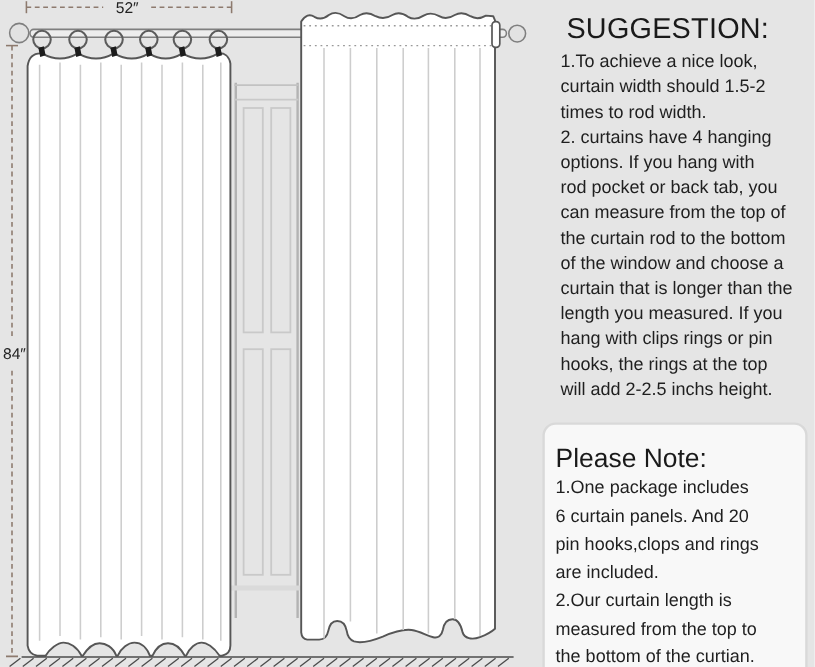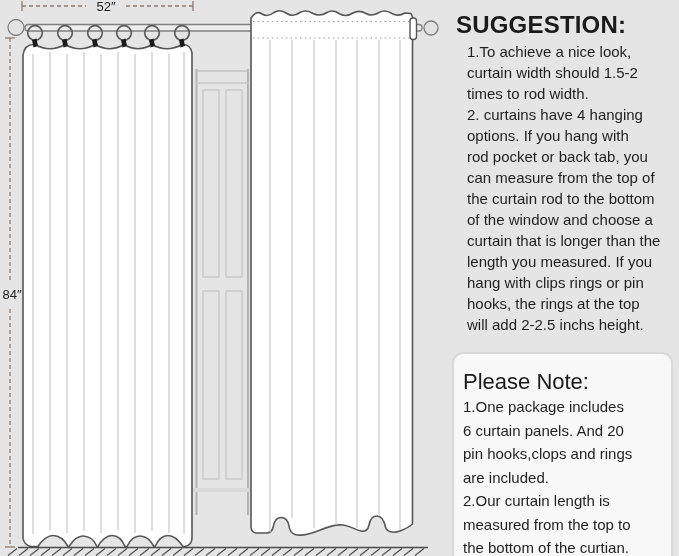--- a/index.html
+++ b/index.html
@@ -16,24 +16,24 @@
   .diagram-svg { position: absolute; left: 0; top: 0; }
   .right-col {
     position: absolute;
     left: 455px;
     top: 0;
     width: 224px;
     height: 556px;
   }
   .suggestion-heading {
     position: absolute;
-    left: 1px;
+    left: 17px;
     top: 11px;
     font-size: 24px;
-    font-weight: 700;
+    font-weight: 400;
     letter-spacing: 0.2px;
     color: #1a1a1a;
     white-space: nowrap;
   }
   .suggestion-body {
     position: absolute;
     left: 12px;
     top: 41px;
     width: 224px;
     font-size: 15px;

